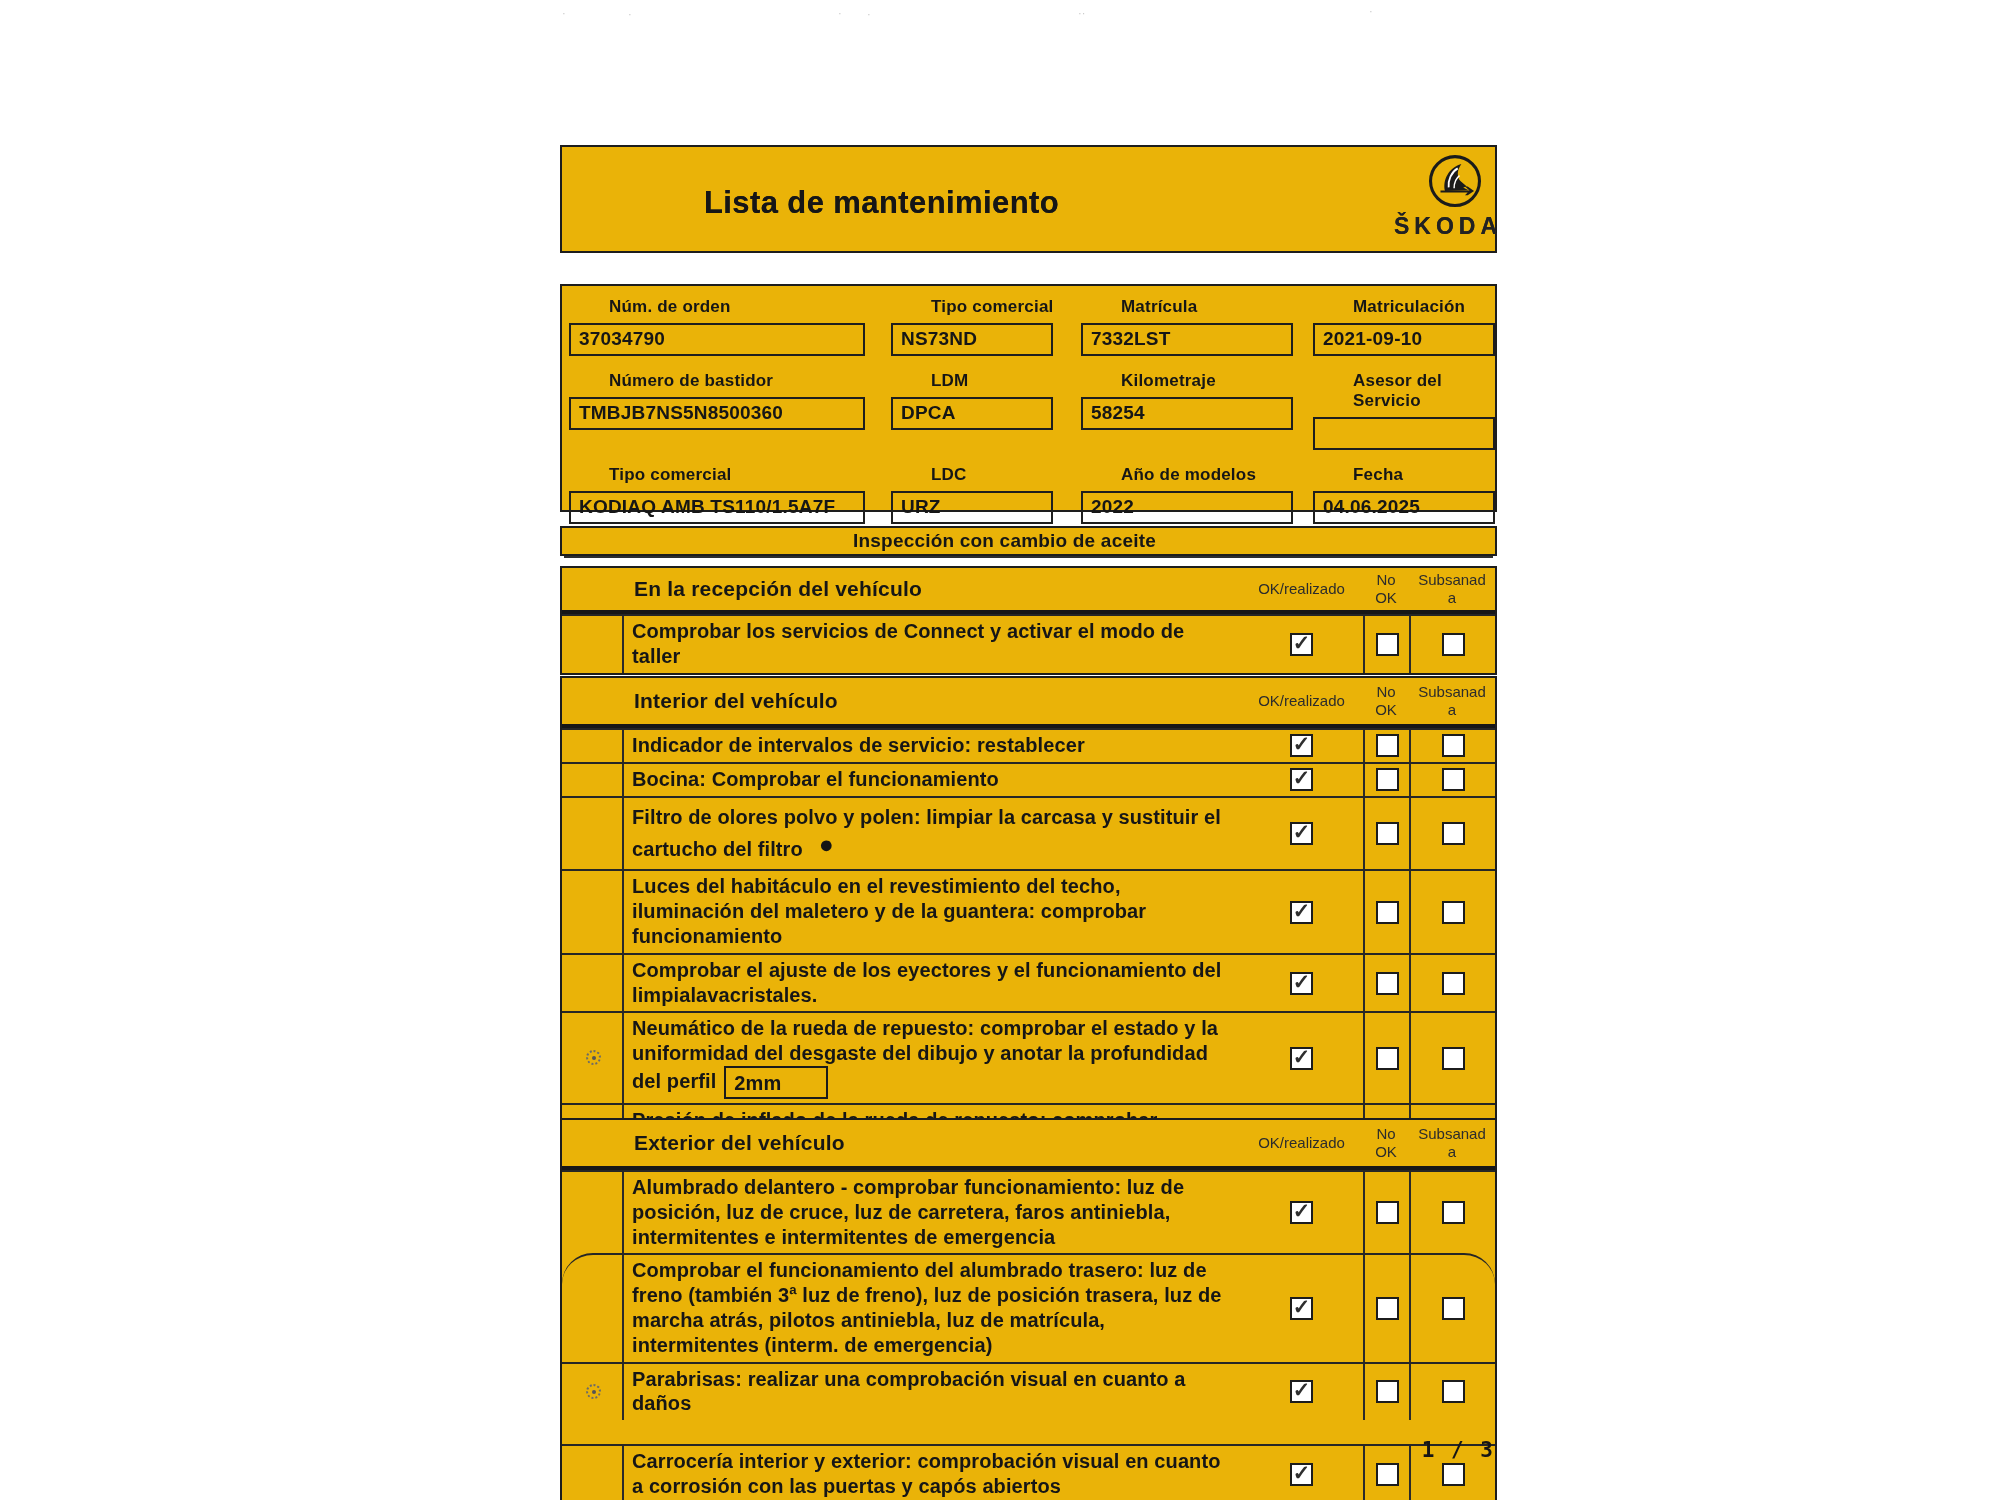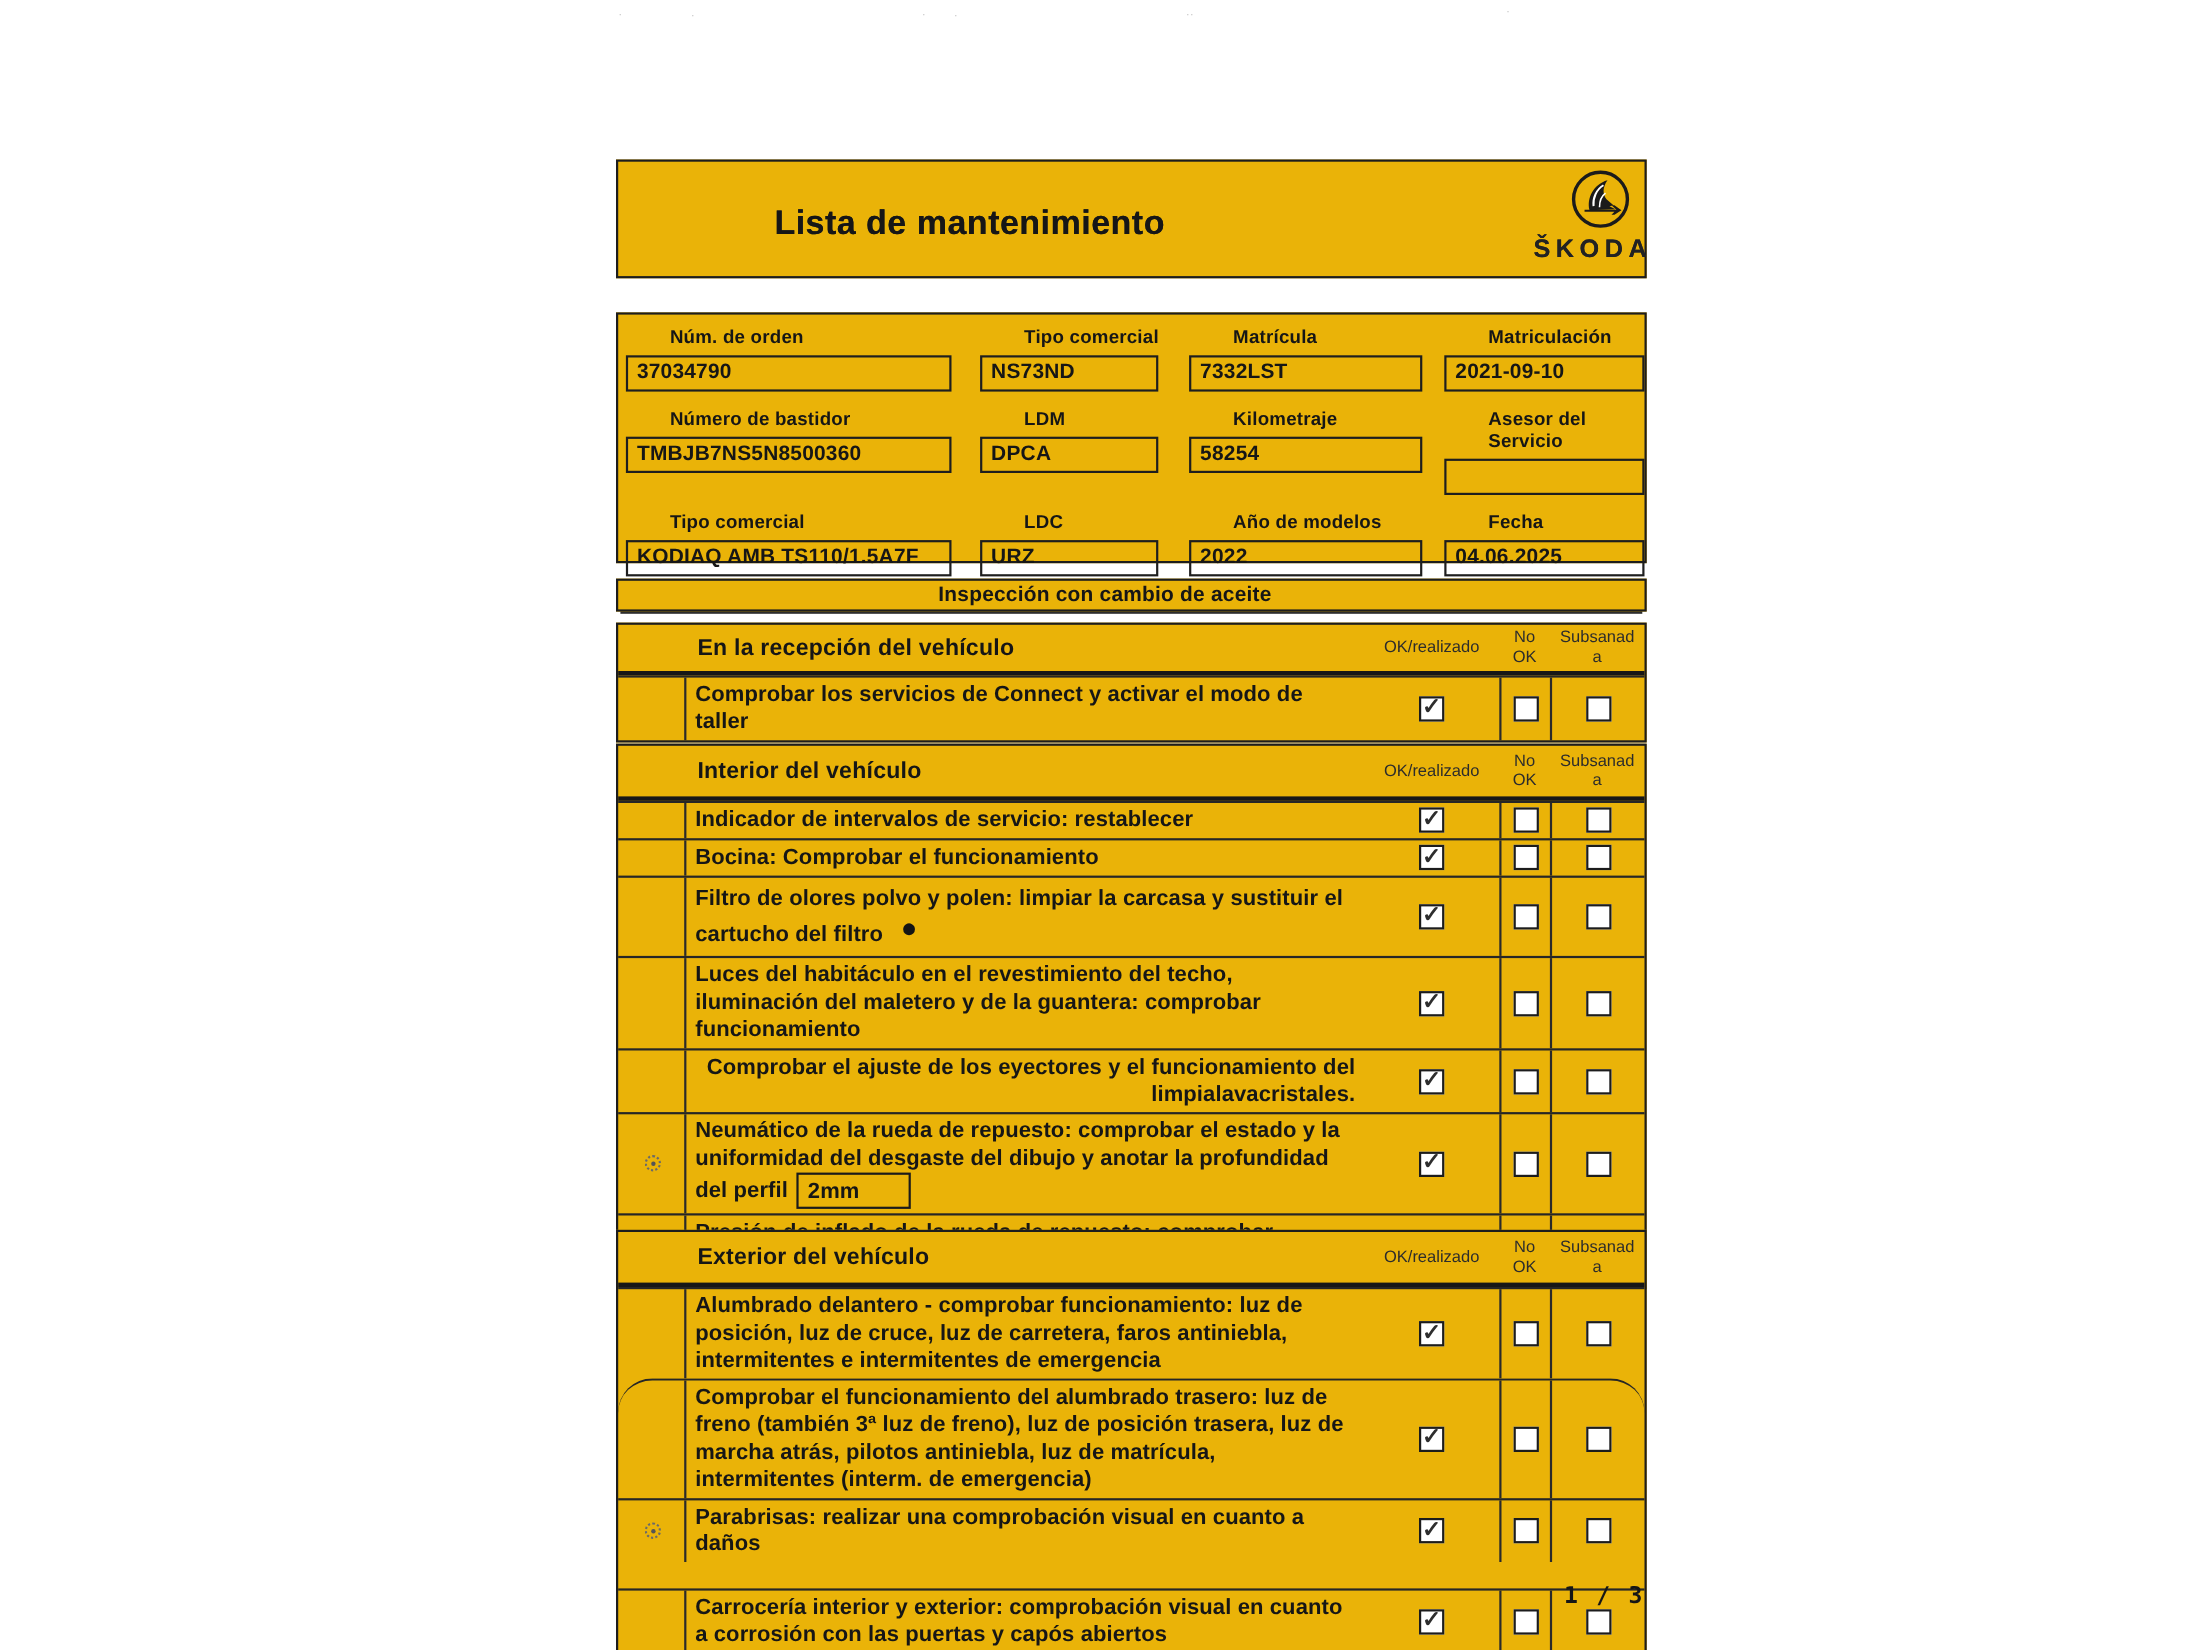--- a/index.html
+++ b/index.html
@@ -89,21 +89,21 @@
     width:15px; height:15px; border:2px dotted #6a6a6a; border-radius:50%;
   }
   .margin-icon::after {
     content:""; position:absolute; left:4px; top:4px; width:4px; height:4px;
     background:#555; border-radius:50%;
   }
 
   
   .mh30 { min-height:30px; } .mh38 { min-height:38px; } .mh41 { min-height:41px; }
   .mh46 { min-height:46px; } .mh52 { min-height:52px; }
-  .mh53 { min-height:53px;text-align:right; } .mh56 { min-height:56px;margin-top:24px; } .mh68 { min-height:68px; }
+  .mh53 { min-height:53px; } .mh56 { min-height:56px;margin-top:24px; } .mh68 { min-height:68px; }
   .mh72 { min-height:72px; } .mh92 { min-height:92px; } .mh98 { min-height:98px;border-radius:31px; }
   .hh46 { min-height:46px; } .hh50 { min-height:50px; }
 
   .page-num {
     position:absolute; top:1438px; right:2px; width:120px; text-align:right;
     font-family:"DejaVu Sans Mono", monospace; font-size:21px; font-weight:bold; letter-spacing:2px;
   }
 </style>
 </head>
 <body>

